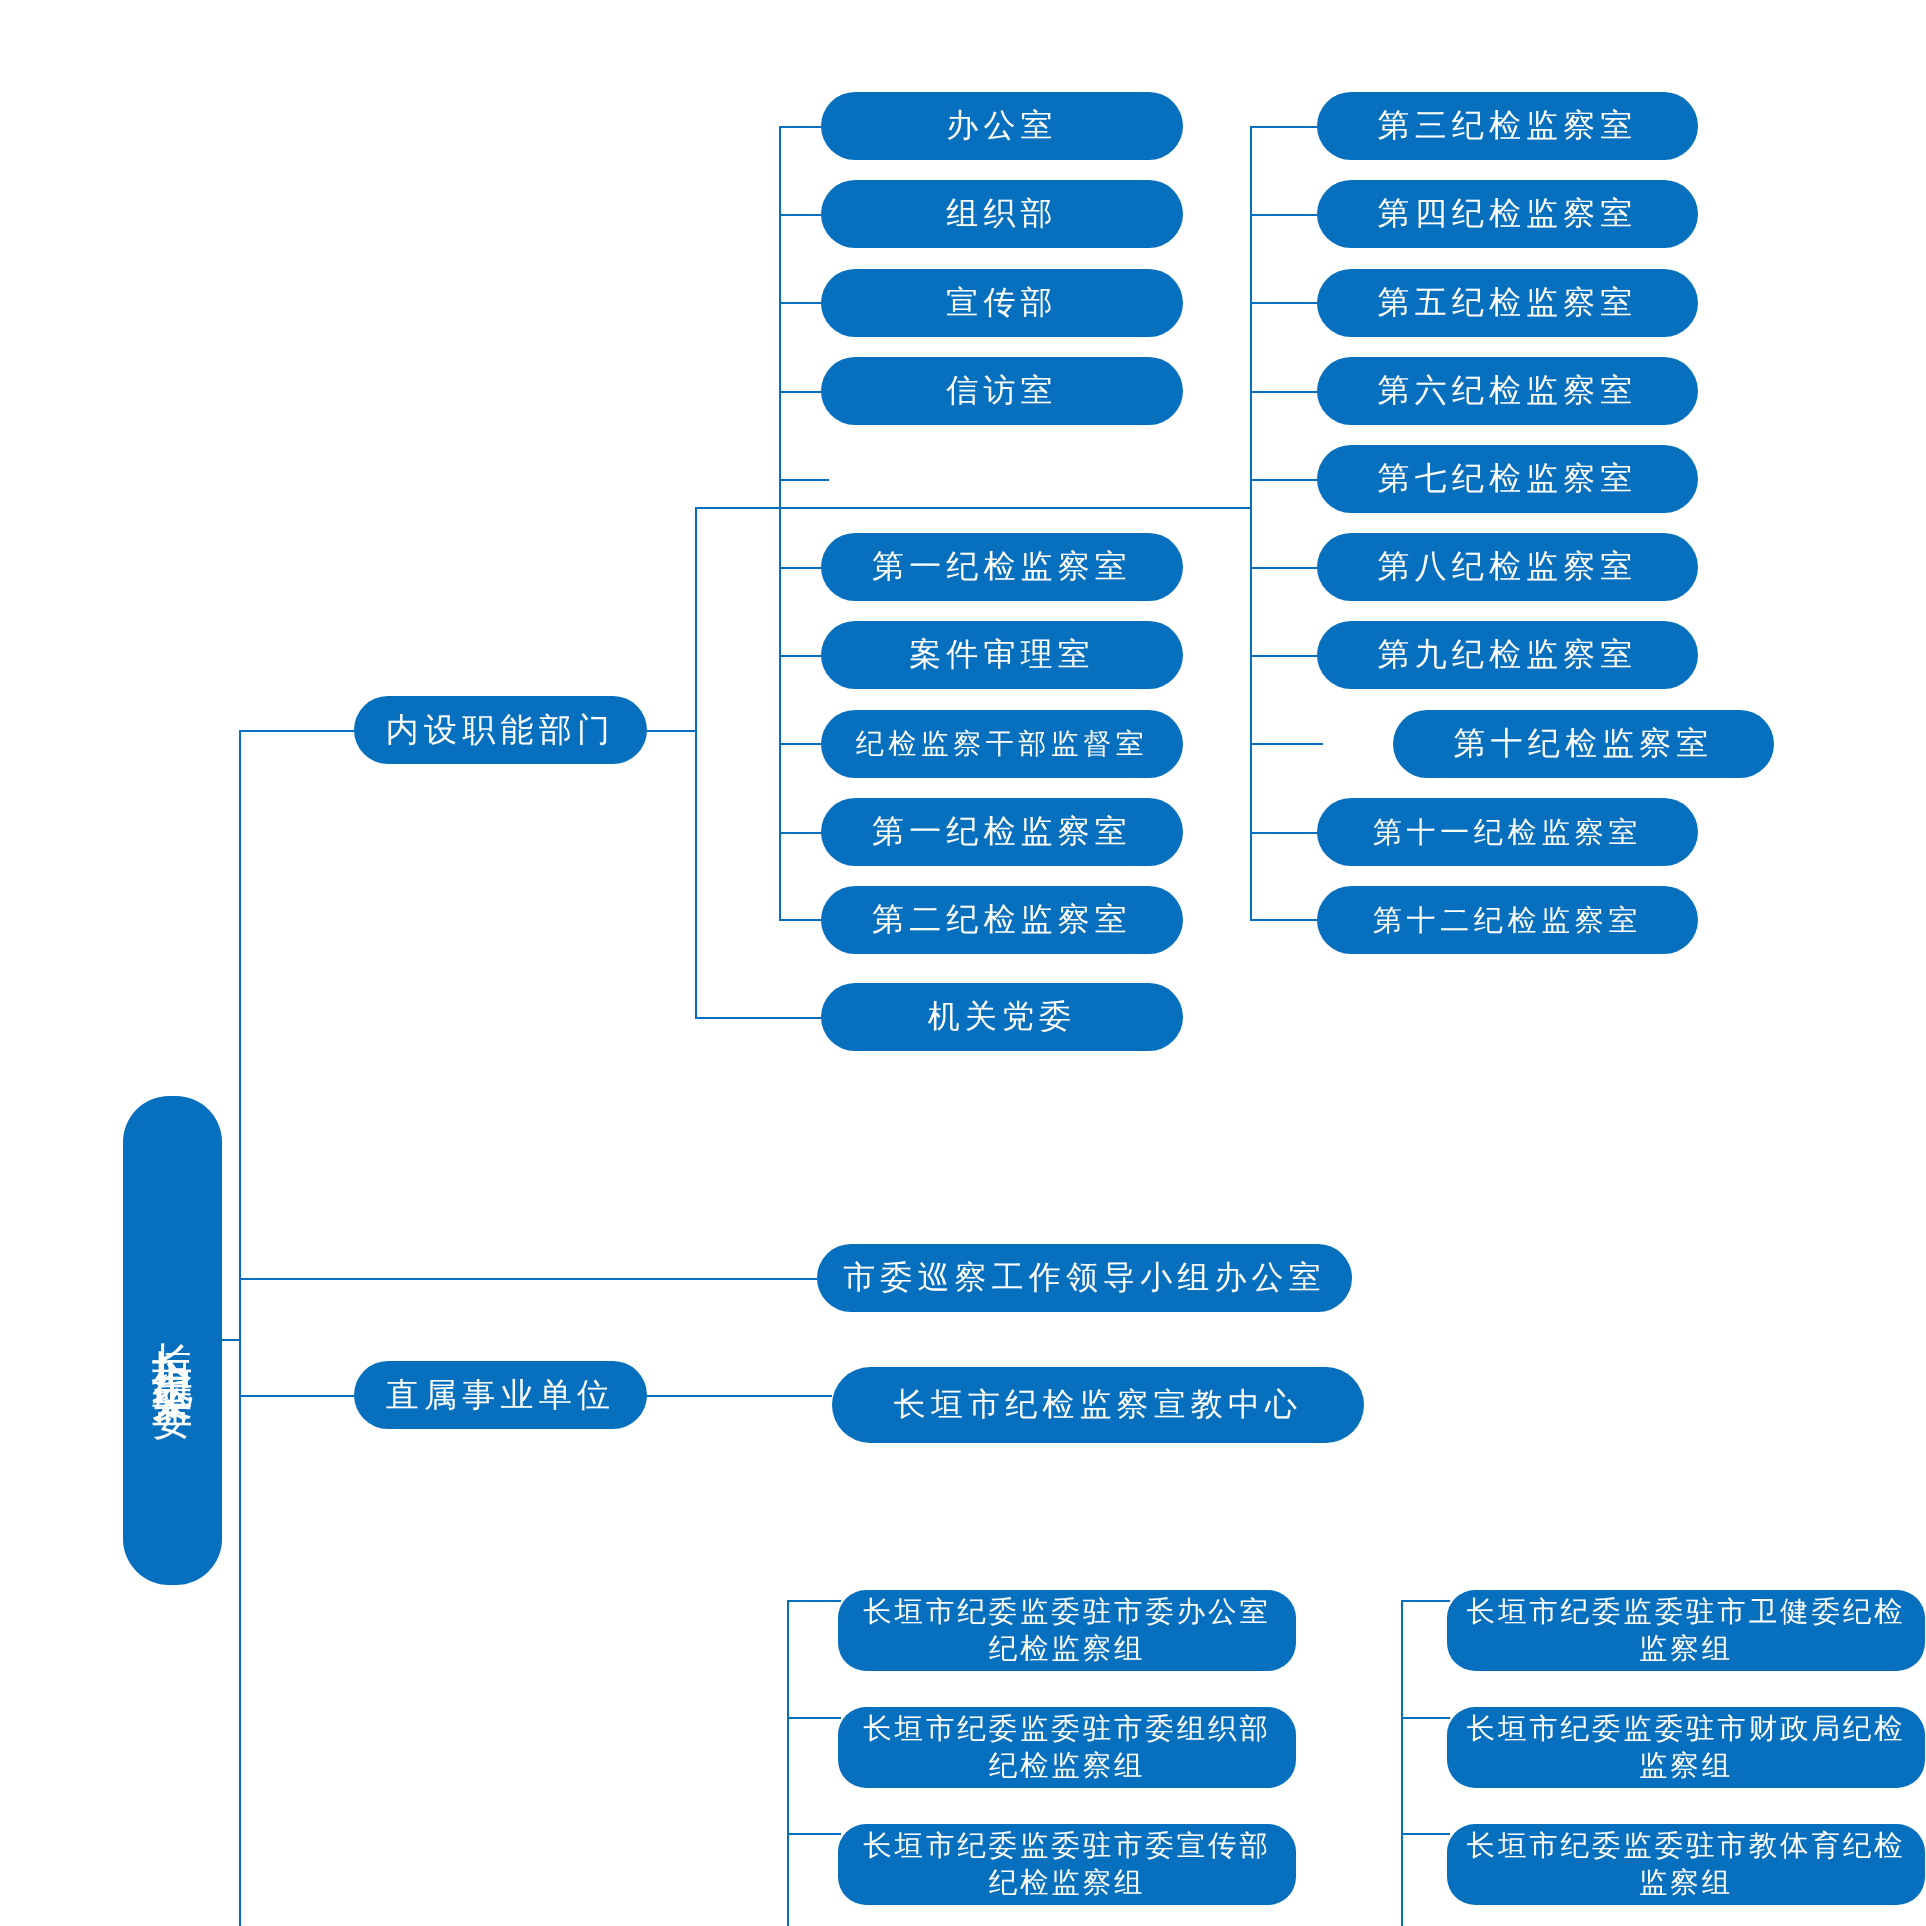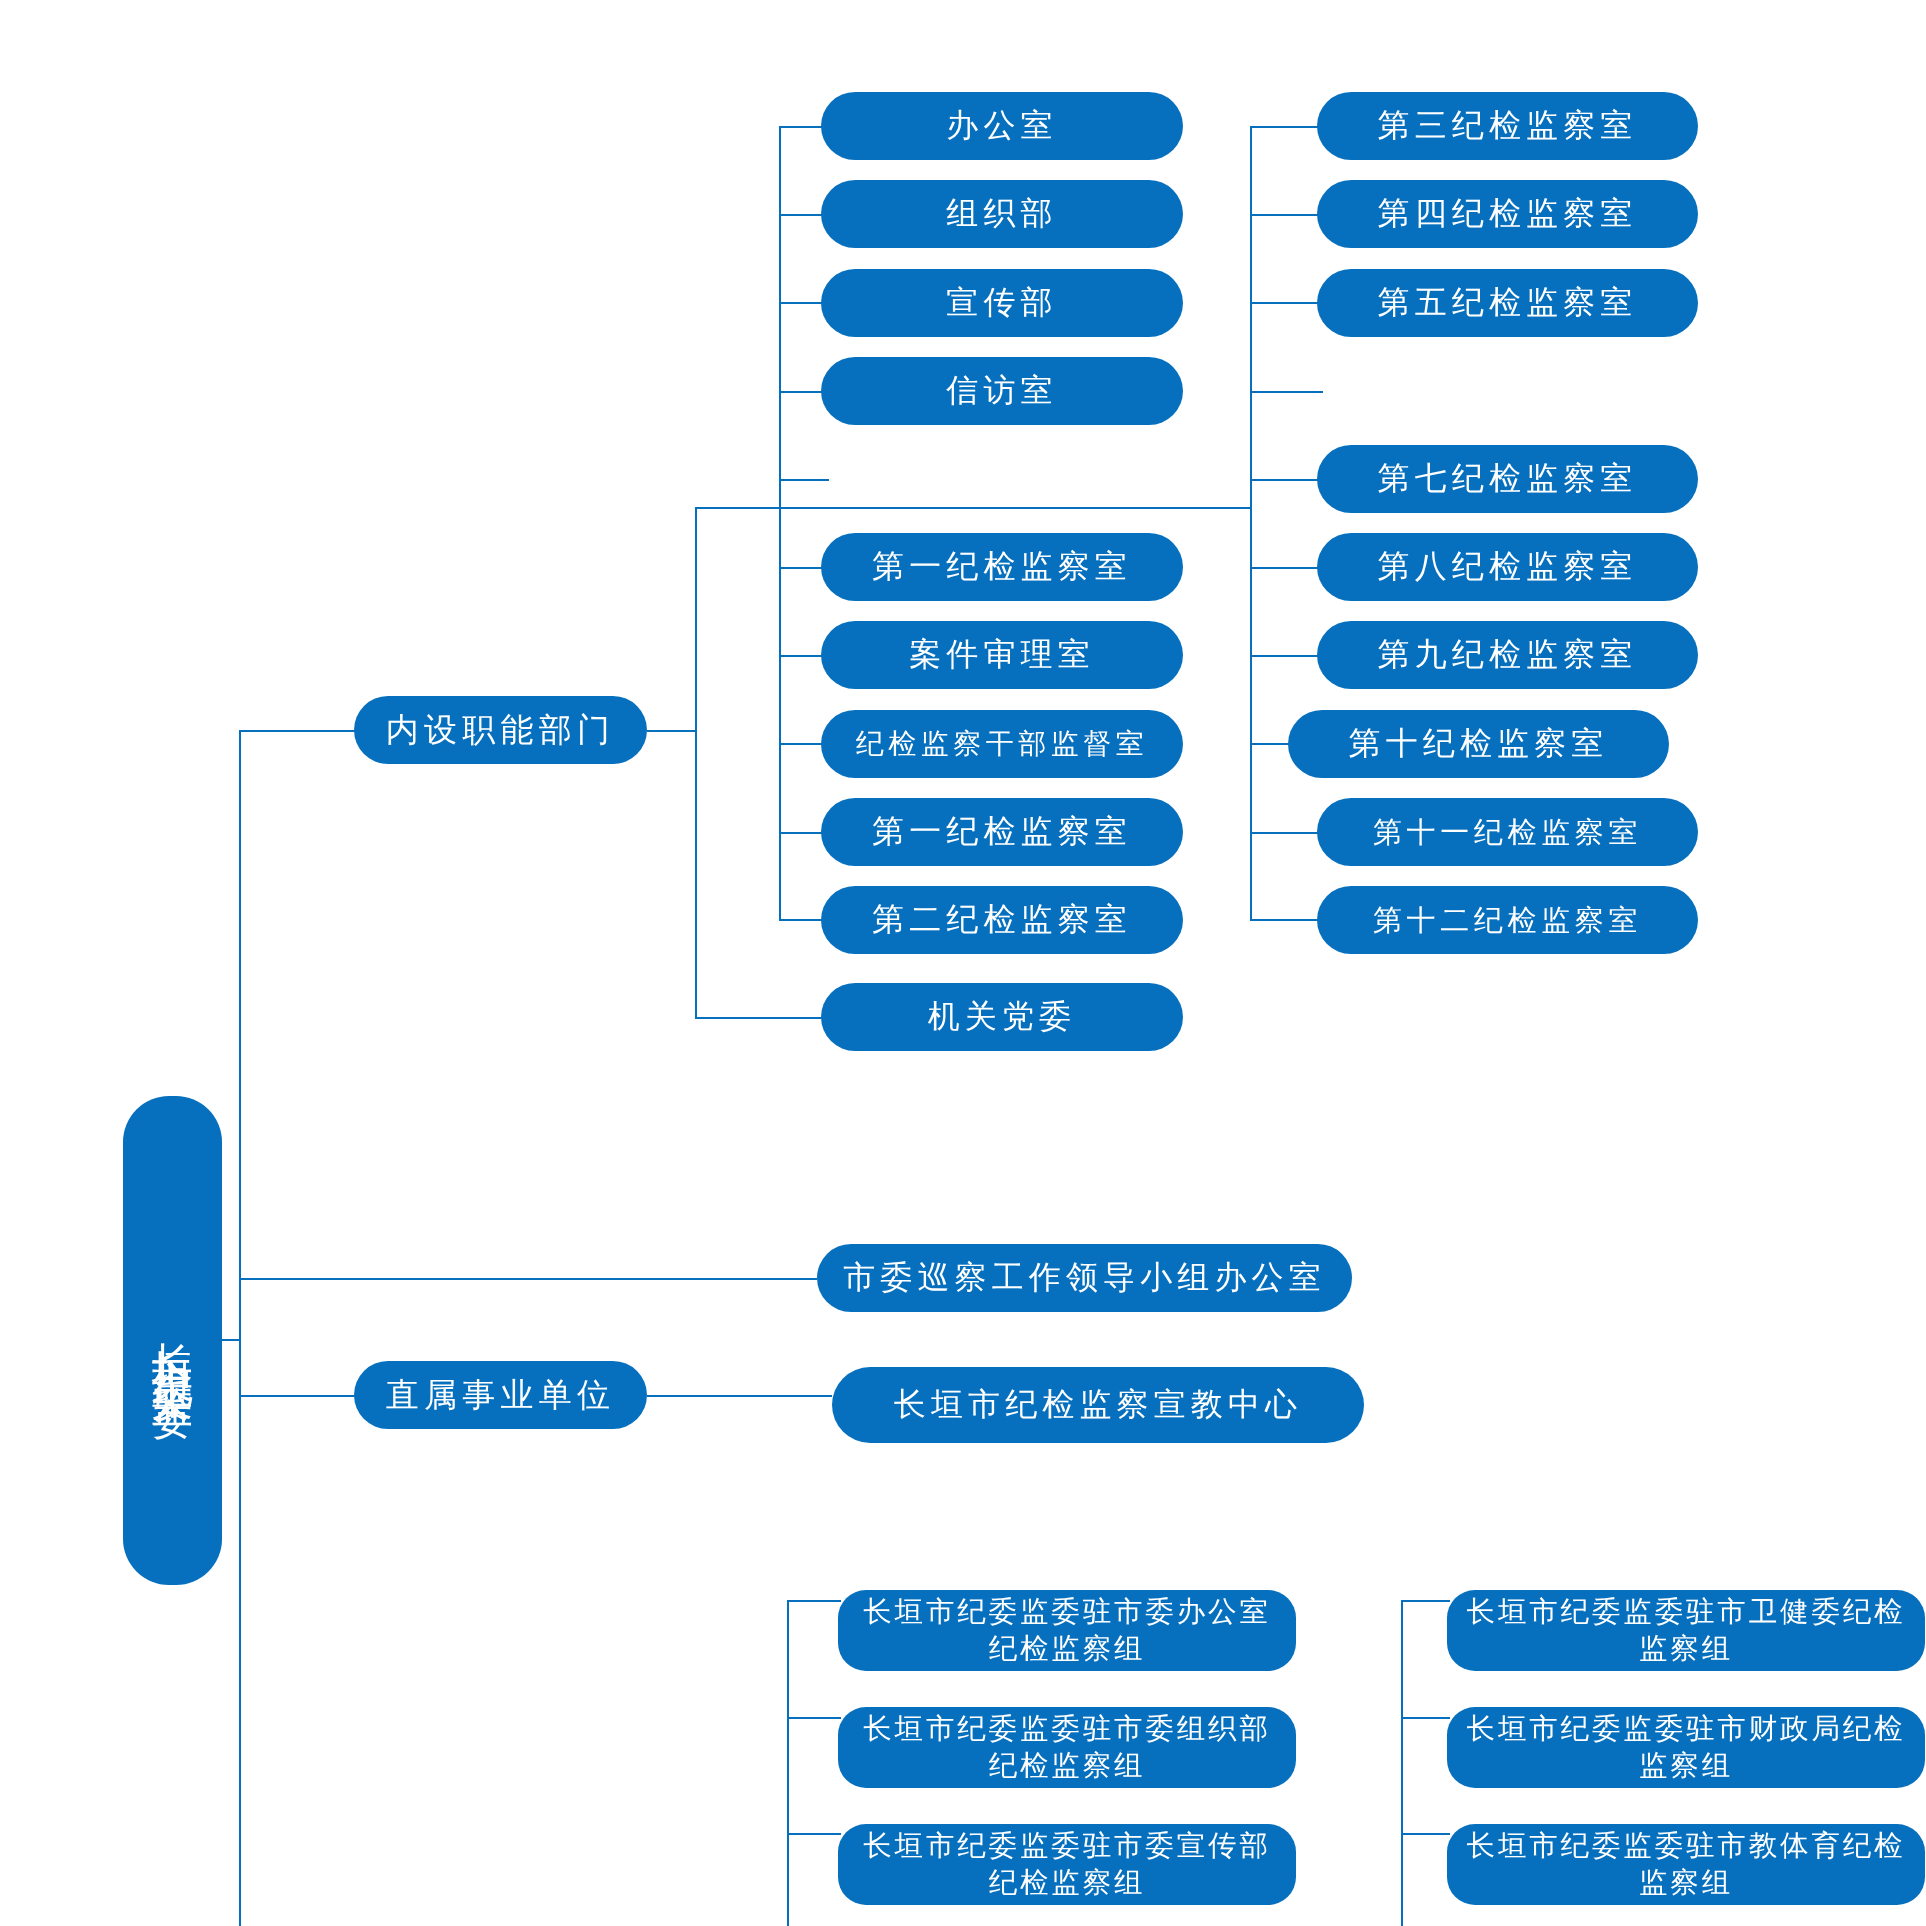--- a/index.html
+++ b/index.html
@@ -122,24 +122,25 @@
   <div class="node dept" style="left:821px; top:533px; width:362px;">第一纪检监察室</div>
   <div class="node dept" style="left:821px; top:621px; width:362px;">案件审理室</div>
   <div class="node dept" style="left:821px; top:710px; width:362px; font-size:28px;">纪检监察干部监督室</div>
   <div class="node dept" style="left:821px; top:798px; width:362px;">第一纪检监察室</div>
   <div class="node dept" style="left:821px; top:886px; width:362px;">第二纪检监察室</div>
   <div class="node dept" style="left:821px; top:983px; width:362px;">机关党委</div>
 
   <div class="node dept" style="left:1317px; top:92px;  width:381px;">第三纪检监察室</div>
   <div class="node dept" style="left:1317px; top:180px;  width:381px;">第四纪检监察室</div>
   <div class="node dept" style="left:1317px; top:269px;  width:381px;">第五纪检监察室</div>
+  <div class="node dept" style="left:1317px; top:357px;  width:381px;">第六纪检监察室</div>
   <div class="node dept" style="left:1317px; top:445px; width:381px;">第七纪检监察室</div>
   <div class="node dept" style="left:1317px; top:533px; width:381px;">第八纪检监察室</div>
   <div class="node dept" style="left:1317px; top:621px; width:381px;">第九纪检监察室</div>
-  <div class="node dept" style="left:1288px; top:710px; width:381px;text-align:right;">第十纪检监察室</div>
+  <div class="node dept" style="left:1393px; top:710px; width:381px;text-align:right;">第十纪检监察室</div>
   <div class="node dept" style="left:1317px; top:798px; width:381px; font-size:29px;">第十一纪检监察室</div>
   <div class="node dept" style="left:1317px; top:886px; width:381px; font-size:29px;">第十二纪检监察室</div>
 
   <div class="node sta wrap" style="left:838px; top:1562px; width:458px; height:81px;">长垣市纪委监委驻市委办公室纪检监察组</div>
   <div class="node sta wrap" style="left:838px; top:1679px; width:458px; height:81px;">长垣市纪委监委驻市委组织部纪检监察组</div>
   <div class="node sta wrap" style="left:838px; top:1796px; width:458px; height:81px;">长垣市纪委监委驻市委宣传部纪检监察组</div>
   <div class="node sta wrap" style="left:838px; top:1912px; width:458px; height:81px;">长垣市纪委监委驻市委统战部纪检监察组</div>
 
   <div class="node sta wrap" style="left:1447px; top:1562px; width:478px; height:81px;">长垣市纪委监委驻市卫健委纪检监察组</div>
   <div class="node sta wrap" style="left:1447px; top:1679px; width:478px; height:81px;">长垣市纪委监委驻市财政局纪检监察组</div>

